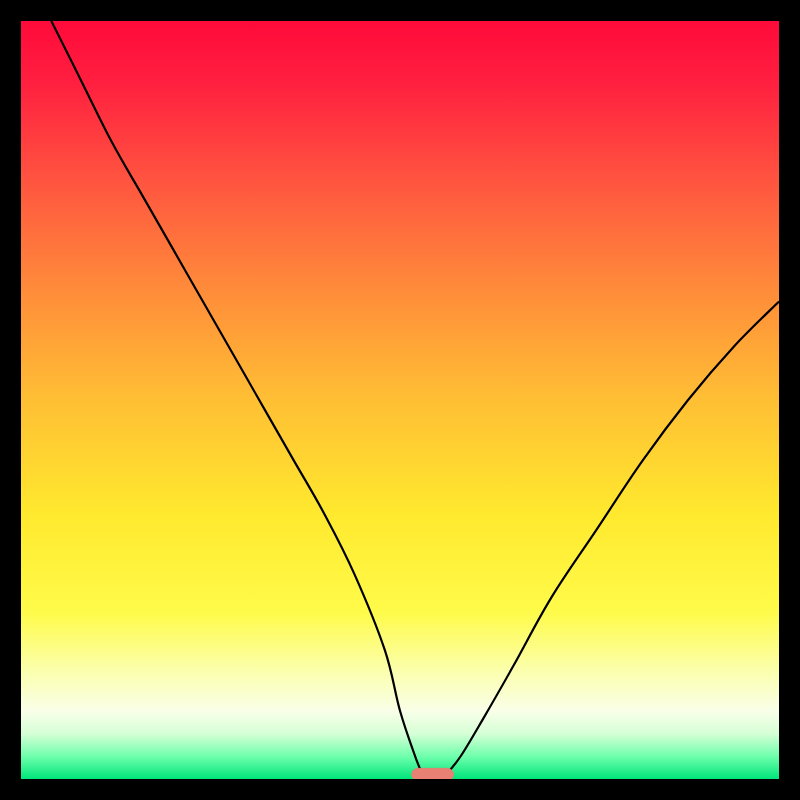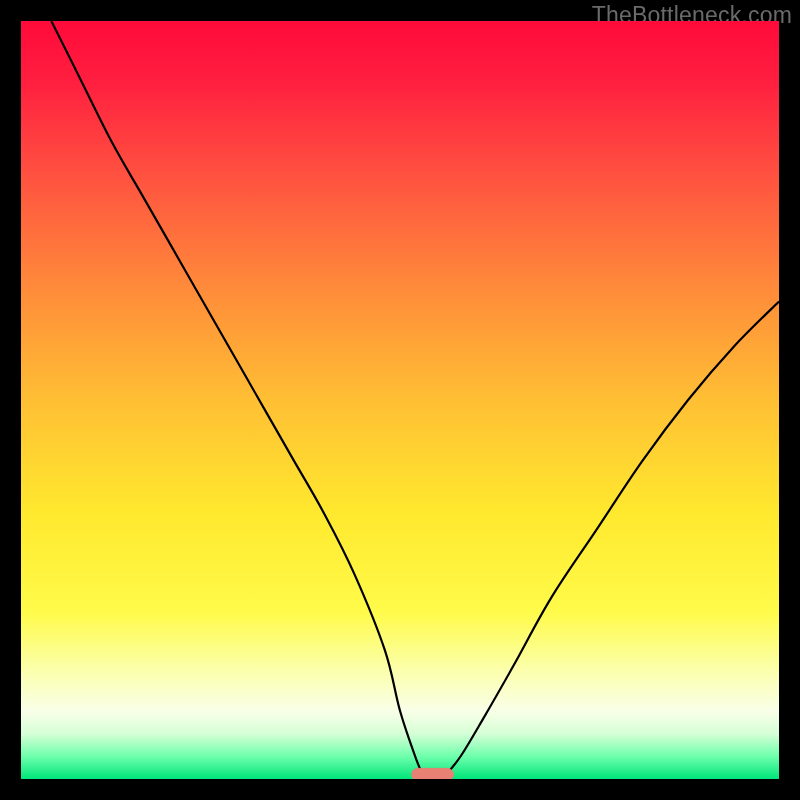--- a/index.html
+++ b/index.html
@@ -33,21 +33,20 @@
     font-size: 23px;
     font-weight: 400;
     letter-spacing: 0.2px;
     user-select: none;
   }
 </style>
 </head>
 <body>
 
 <div class="frame">
-  <div class="watermark">TheBottleneck.com</div>
 
   <div class="plot">
     <svg width="758" height="758" viewBox="0 0 758 758" xmlns="http://www.w3.org/2000/svg">
       <defs>
         <linearGradient id="bg-grad" x1="0" y1="0" x2="0" y2="1">
             <stop offset="0.00%" stop-color="#ff0a3a"></stop>
             <stop offset="8.00%" stop-color="#ff1f3f"></stop>
             <stop offset="20.00%" stop-color="#ff5040"></stop>
             <stop offset="35.00%" stop-color="#ff8a3a"></stop>
             <stop offset="50.00%" stop-color="#ffbf34"></stop>

